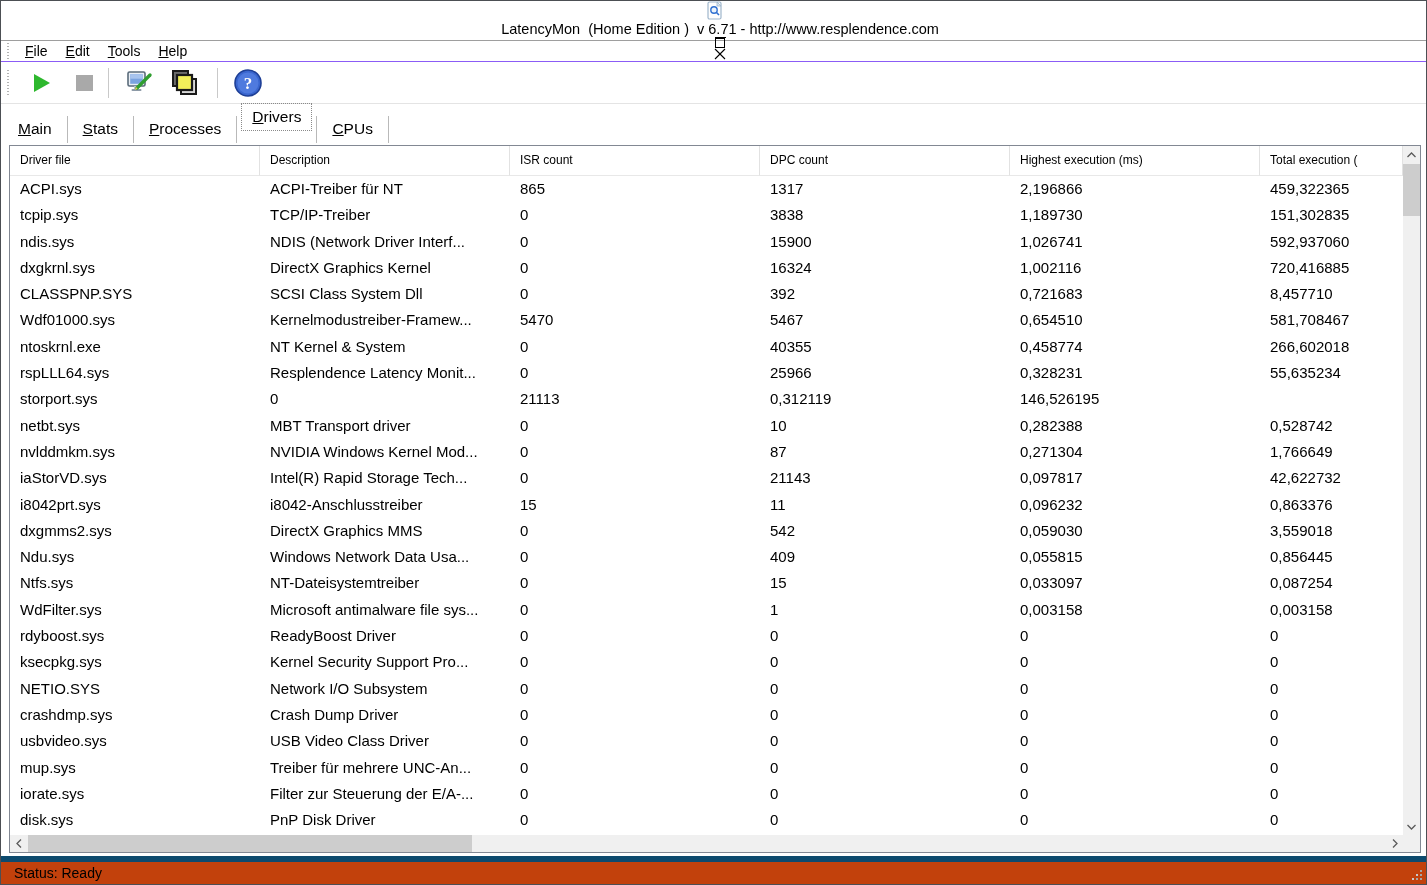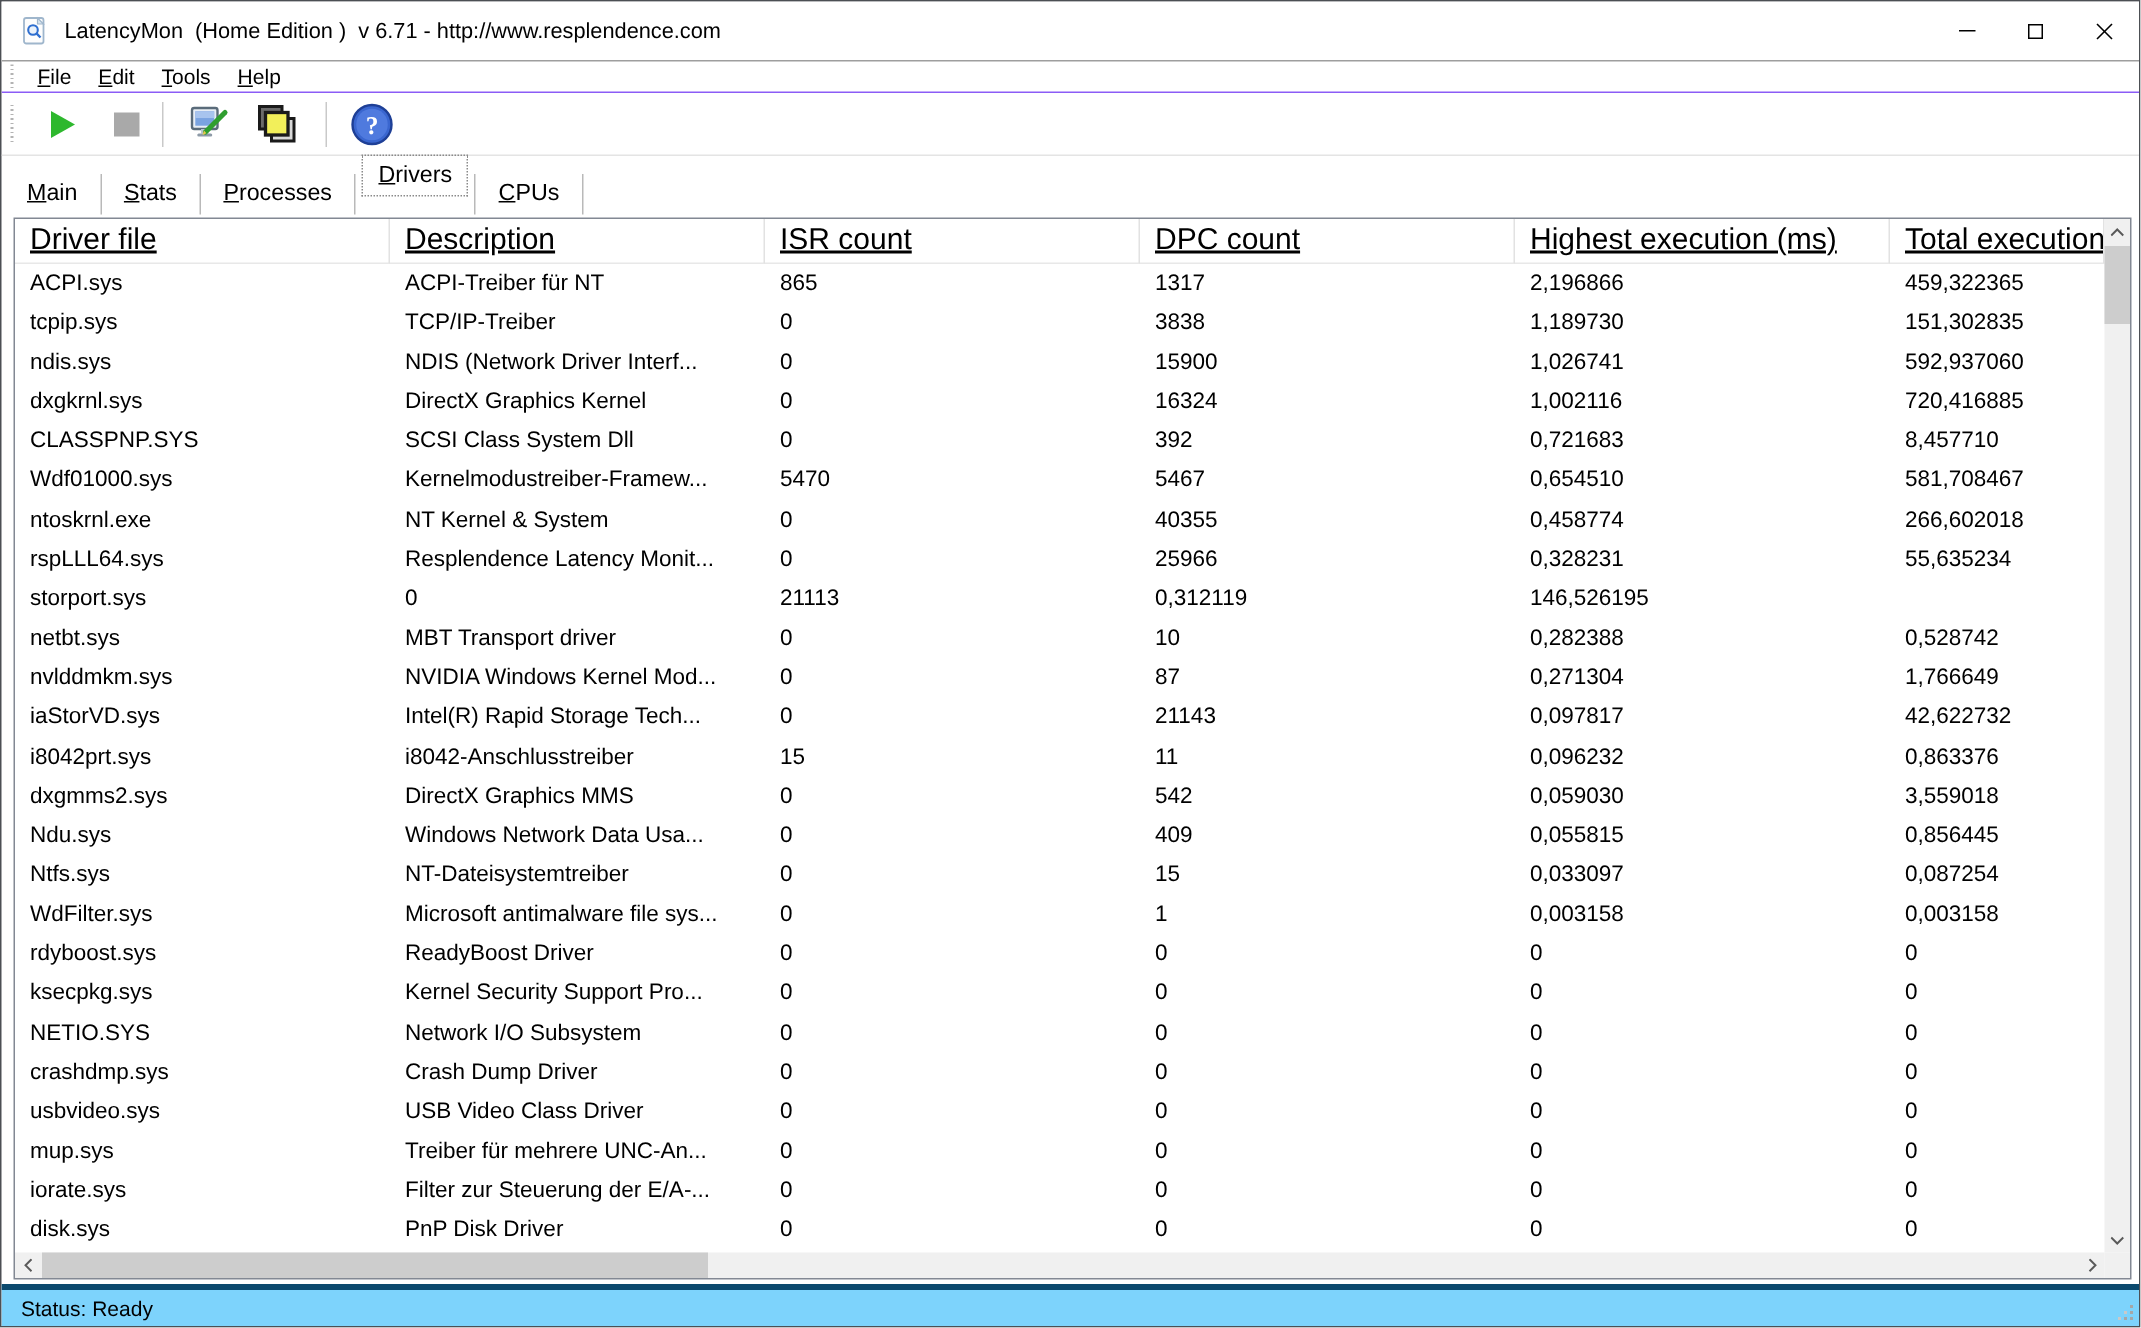--- a/index.html
+++ b/index.html
@@ -4,21 +4,21 @@
 <style>
   * { box-sizing: border-box; margin: 0; padding: 0; }
   html,body { width:1427px; height:885px; background:#e8e8e8; }
   body { font-family:"Liberation Sans", sans-serif; color:#000; }
 
   .window { position:relative; width:1427px; height:885px; background:#ffffff;
             border:1px solid #4c4f54; overflow:hidden; }
 
   
   .titlebar { height:40px; display:flex; align-items:center; padding-left:13px;
-              border-bottom:1px solid #9e9e9e; background:#fff; }
+              border-bottom:1px solid #9e9e9e; background:#fff;flex-direction:column; }
   .app-icon { width:20px; height:20px; margin-right:9px; flex:none; }
   .title-text { font-size:14.5px; white-space:pre; }
   .tb-spacer { flex:1; }
   .win-btn { width:46px; height:39px; display:flex; align-items:center; justify-content:center; }
   .min-glyph { width:11px; height:1px; background:#000; }
   .max-glyph { width:10px; height:10px; border:1px solid #000; }
 
   
   .menubar { height:21px; display:flex; align-items:center; padding-left:4px;
              border-bottom:1px solid #8b5cf6; }
@@ -41,43 +41,43 @@
   .tabbar { height:39px; display:flex; align-items:flex-end; padding-left:2px; font-size:15.5px; }
   .tab { padding:5px 15px; white-space:nowrap; }
   .tab::first-letter { text-decoration:underline; }
   .tab.active { border:1px dotted #8a8a8a; padding:4px 10px; margin:12px 4px; }
   .tab-sep { width:1px; height:27px; background:#b9b9b9; flex:none; }
 
   
   .table { position:absolute; left:8px; top:144px; width:1412px; height:708px;
            border:1px solid #828893; background:#fff; }
   .thead { display:grid; grid-template-columns:250px 250px 250px 250px 250px 1fr;
-           width:1393px; height:30px; font-size:20px;text-decoration:underline; }
+           width:1393px; height:30px; font-size:12px; }
   .th { line-height:29px; padding-left:10px; border-right:1px solid #e2e2e2;
         border-bottom:1px solid #e8e8e8; white-space:nowrap; overflow:hidden; }
   .tbody { width:1393px; height:659px; overflow:hidden; font-size:15px; }
   .tr { display:grid; grid-template-columns:250px 250px 250px 250px 250px 1fr; height:26.3px; }
   .td { line-height:26.3px; padding-left:10px; white-space:nowrap; overflow:hidden; }
 
   
   .vscroll { position:absolute; top:0; right:0; width:17px; height:689px; background:#f0f0f0; }
   .vscroll .arrow { position:absolute; left:0; width:17px; height:17px;
                     display:flex; align-items:center; justify-content:center; }
   .v-up { top:0; } .v-down { bottom:0; }
   .vthumb { position:absolute; top:18px; left:0; width:17px; height:52px; background:#cdcdcd; }
   .hscroll { position:absolute; left:0; bottom:0; width:1393px; height:17px; background:#f0f0f0; }
   .hscroll .arrow { position:absolute; top:0; width:17px; height:17px;
                     display:flex; align-items:center; justify-content:center; }
   .h-left { left:0; } .h-right { right:0; }
   .hthumb { position:absolute; left:18px; top:0; width:444px; height:17px; background:#cdcdcd; }
   .sb-corner { position:absolute; right:0; bottom:0; width:17px; height:17px; background:#f0f0f0; }
 
   
-  .statusbar { position:absolute; left:0; right:0; bottom:0; height:28px; background:#7dd3fc;
-               border-top:4px solid #0c4a6e; display:flex; align-items:center;
+  .statusbar { position:absolute; left:0; right:0; bottom:0; height:28px; background:#c2410c;
+               border-top:6px solid #0c4a6e; display:flex; align-items:center;
                padding-left:13px; font-size:14px; }
   .resize-grip { position:absolute; right:3px; bottom:3px; }
 </style>
 </head>
 <body>
 
 <div class="window">
 
   <div class="titlebar">
     <svg class="app-icon" viewBox="0 0 20 20">

